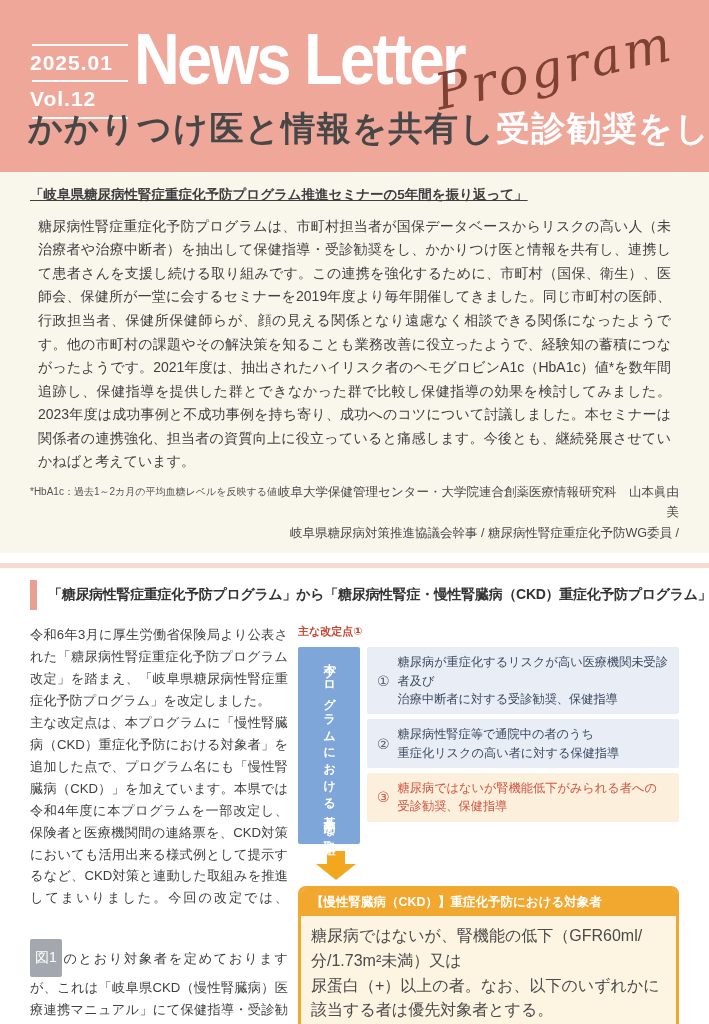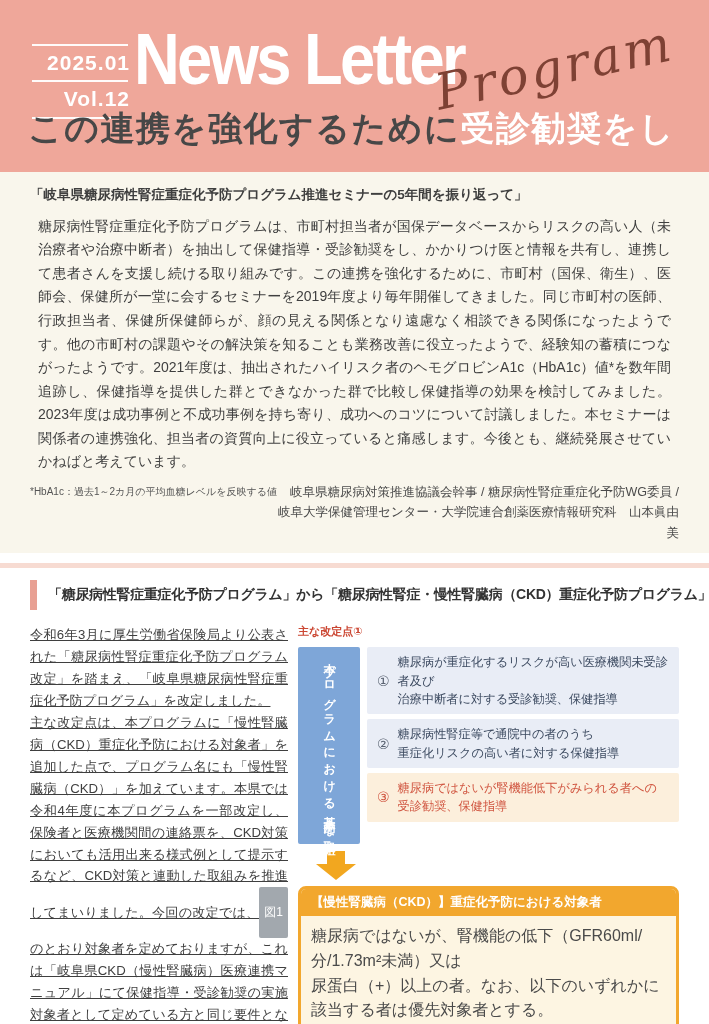--- a/index.html
+++ b/index.html
@@ -5,21 +5,21 @@
   html,body{margin:0;padding:0;}
   body{
     width:709px;height:1024px;overflow:hidden;background:#ffffff;
     font-family:"Liberation Sans","DejaVu Sans",sans-serif;
     color:#3f3f3f;-webkit-font-smoothing:antialiased;
   }
   .page{position:relative;width:709px;height:1024px;background:#fff;}
 
   
   .masthead{position:relative;height:172px;background:#efa79a;overflow:hidden;}
-  .vol-block{position:absolute;left:30px;top:40px;width:100px;text-align:right;color:#fff;}
+  .vol-block{position:absolute;left:30px;top:40px;width:100px;text-align:left;color:#fff;}
   .vol-line{height:2px;background:#fff;opacity:.95;margin:4px 2px;}
   .vol-date{font-size:21px;font-weight:bold;letter-spacing:1px;line-height:1.25;}
   .vol-num{font-size:21px;font-weight:bold;letter-spacing:1px;line-height:1.25;}
   .wordmark{
     position:absolute;left:134px;top:18px;color:#fff;font-weight:bold;
     font-size:72px;letter-spacing:-3px;transform:scaleX(.88);transform-origin:left top;
     white-space:nowrap;
   }
   .script{
     position:absolute;left:436px;top:64px;color:#7e4134;
@@ -27,37 +27,37 @@
     font-size:50px;letter-spacing:3px;transform:rotate(-12deg);transform-origin:left center;
     white-space:nowrap;
   }
   .jp-title{position:absolute;left:28px;top:106px;font-size:34px;font-weight:bold;
     letter-spacing:1.5px;white-space:nowrap;}
   .jp-title .dark{color:#474747;}
   .jp-title .light{color:#ffffff;}
 
   
   .intro{background:#f9f6ec;padding:12px 30px 10px;}
-  .intro-heading{font-size:13.5px;font-weight:bold;margin:0 0 4px;line-height:1.7;}
+  .intro-heading{font-size:13.5px;font-weight:bold;margin:0 0 4px;line-height:1.7;text-decoration:underline;}
   .intro-body{font-size:14px;line-height:1.68;text-align:justify;margin:8px;}
   .intro-foot{display:flex;justify-content:space-between;align-items:flex-start;margin-top:6px;}
   .footnote{font-size:10px;color:#555;white-space:nowrap;padding-top:3px;}
   .authors{font-size:12.5px;color:#4a4a4a;text-align:right;line-height:1.65;}
 
   .pink-rule{height:5px;background:#f7dbd2;margin-top:10px;}
 
   
   .section-head{display:flex;align-items:center;margin:12px 30px 0;}
   .section-bar{width:7px;height:30px;background:#e8a093;margin-right:11px;flex:none;}
   .section-title{font-size:14px;font-weight:bold;color:#333;margin:0;letter-spacing:-.3px;white-space:nowrap;}
 
   
   .cols{display:flex;gap:10px;padding:0 30px;margin-top:14px;}
   .col-left{width:258px;flex:none;}
-  .col-left p{font-size:13.2px;line-height:1.66;text-align:justify;margin:0;text-decoration:underline;}
+  .col-left p{font-size:13.2px;line-height:1.66;text-align:justify;margin:0;}
   .col-right{flex:1;min-width:0;}
 
   .red-label{font-size:11px;font-weight:bold;color:#cb4733;margin:0 0 8px;}
   .rev1-row{display:flex;align-items:stretch;}
   .vside{
     width:54px;flex:none;background:#7ea6d8;color:#fff;border-radius:2px;
     writing-mode:vertical-rl;display:flex;align-items:center;justify-content:center;
     font-size:12px;font-weight:bold;letter-spacing:3px;padding:6px 4px;
   }
   .vside span{display:block;line-height:1.6;}
@@ -72,51 +72,51 @@
   .down-arrow .stem{width:18px;height:13px;background:#f2a71f;margin:0 auto;}
   .down-arrow .head{width:0;height:0;border-left:20px solid transparent;
     border-right:20px solid transparent;border-top:16px solid #f2a71f;}
 
   .ckd-box{border:3px solid #f2a72e;border-radius:8px;overflow:hidden;background:#fdf5e2;}
   .ckd-title{background:#f2a72e;color:#fff;font-size:12.5px;font-weight:bold;padding:5px 10px;}
   .ckd-body{padding:8px 10px 10px;}
   .ckd-intro{font-size:16px;line-height:1.55;color:#4a4a4a;margin:0;}
   .ckd-row{background:#f8e8c8;border-radius:3px;padding:4px 8px;margin-top:13px;
     font-size:12px;color:#4a4a4a;}
-  .fig-badge{display:inline-block;background:#a2a8ae;color:#fff;font-size:12px;
-    padding:17px 5px;border-radius:2px;vertical-align:1px;line-height:1.4;}
+  .fig-badge{display:inline-block;background:#a2a8ae;color:#fff;font-size:14px;
+    padding:9px 5px;border-radius:2px;vertical-align:1px;line-height:1.4;margin-top:30px;}
 </style>
 </head>
 <body>
 
 <div class="page">
 
   <header class="masthead">
     <div class="vol-block">
       <div class="vol-line"></div>
       <div class="vol-date">2025.01</div>
       <div class="vol-line"></div>
       <div class="vol-num">Vol.12</div>
       <div class="vol-line"></div>
     </div>
     <div class="wordmark">News Letter</div>
     <div class="script">Program</div>
     <div class="jp-title">
-      <span class="dark">この連携を強化するために</span><span class="light">受診勧奨をし</span>
+      <span class="dark">かかりつけ医と情報を共有し</span><span class="light">受診勧奨をし</span>
     </div>
   </header>
 
   <section class="intro">
     <h1 class="intro-heading">「岐阜県糖尿病性腎症重症化予防プログラム推進セミナーの5年間を振り返って」</h1>
     <p class="intro-body">糖尿病性腎症重症化予防プログラムは、市町村担当者が国保データベースからリスクの高い人（未治療者や治療中断者）を抽出して保健指導・受診勧奨をし、かかりつけ医と情報を共有し、連携して患者さんを支援し続ける取り組みです。この連携を強化するために、市町村（国保、衛生）、医師会、保健所が一堂に会するセミナーを2019年度より毎年開催してきました。同じ市町村の医師、行政担当者、保健所保健師らが、顔の見える関係となり遠慮なく相談できる関係になったようです。他の市町村の課題やその解決策を知ることも業務改善に役立ったようで、経験知の蓄積につながったようです。2021年度は、抽出されたハイリスク者のヘモグロビンA1c（HbA1c）値*を数年間追跡し、保健指導を提供した群とできなかった群で比較し保健指導の効果を検討してみました。2023年度は成功事例と不成功事例を持ち寄り、成功へのコツについて討議しました。本セミナーは関係者の連携強化、担当者の資質向上に役立っていると痛感します。今後とも、継続発展させていかねばと考えています。</p>
     <div class="intro-foot">
       <div class="footnote">*HbA1c：過去1～2カ月の平均血糖レベルを反映する値</div>
       <div class="authors">
+        <div>岐阜大学保健管理センター・大学院連合創薬医療情報研究科　山本眞由美</div>
         <div>岐阜県糖尿病対策推進協議会幹事 / 糖尿病性腎症重症化予防WG委員 /</div>
-        <div>岐阜大学保健管理センター・大学院連合創薬医療情報研究科　山本眞由美</div>
       </div>
     </div>
   </section>
 
   <div class="pink-rule"></div>
 
   <div class="section-head">
     <div class="section-bar"></div>
     <h2 class="section-title">「糖尿病性腎症重症化予防プログラム」から「糖尿病性腎症・慢性腎臓病（CKD）重症化予防プログラム」へ</h2>
   </div>

